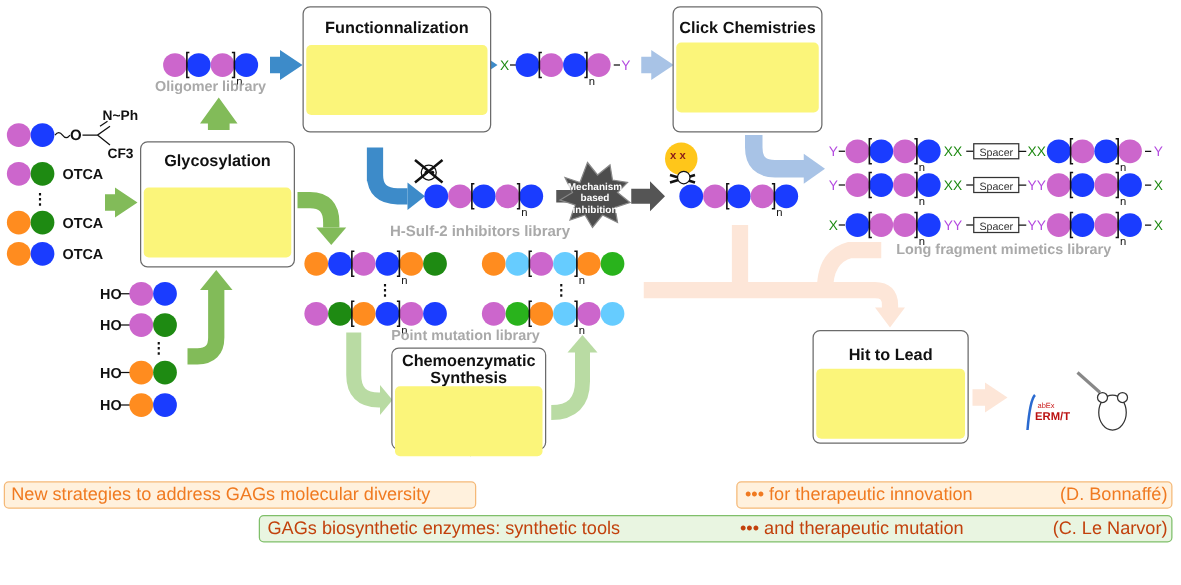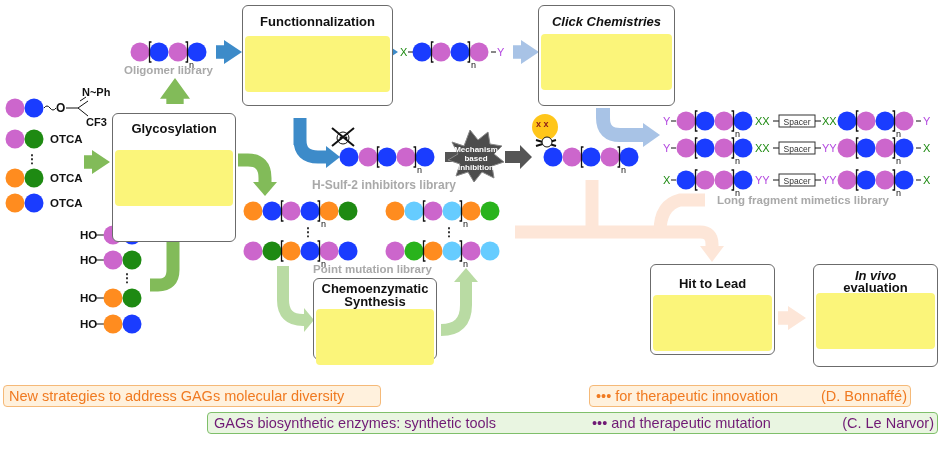--- a/index.html
+++ b/index.html
@@ -5,21 +5,21 @@
   html,body{margin:0;padding:0;background:#fff;}
   body{width:945px;height:468px;position:relative;overflow:hidden;font-family:"Liberation Sans",sans-serif;}
   #stage{position:absolute;left:0;top:0;width:945px;height:468px;}
   .box{position:absolute;background:#fff;border:1.5px solid #6b6b6b;border-radius:6px;box-sizing:border-box;}
   .box .title{position:absolute;left:0;right:0;text-align:center;font-weight:bold;font-size:13px;color:#111;line-height:14px;}
   .box .yel{position:absolute;left:2px;right:2px;background:#fbf57a;border-radius:4px;}
   .caption{position:absolute;font-weight:bold;color:#a9a9a9;font-size:11.5px;white-space:nowrap;}
   .band{position:absolute;height:22px;border-radius:4px;box-sizing:border-box;font-size:14.5px;line-height:20px;white-space:nowrap;}
   .band span{position:absolute;top:0;}
   .band.orange{background:#fff1dd;border:1px solid #f5b978;color:#f07a21;}
-  .band.green{background:#e9f5e1;border:1px solid #7fbf6a;color:#701a75;}
+  .band.green{background:#e9f5e1;border:1px solid #7fbf6a;color:#c2410c;}
   .band.blue{background:#e6eef9;border:1px solid #9bb8e2;color:#3d6fbd;}
 </style>
 </head>
 <body>
 
 <div id="stage">
   <svg id="svg" width="945" height="468" style="position:absolute;left:0;top:0">
       <path d="M515 232 L700 232 Q712 232 712 244 L712 248" stroke="#fde6d8" stroke-width="13" fill="none"></path>
       <path d="M660 232 Q660 205 680 200 L705 200" stroke="#fde6d8" stroke-width="13" fill="none"></path>
       <path d="M592 180 L592 232" stroke="#fde6d8" stroke-width="13" fill="none"></path>
@@ -295,58 +295,53 @@
       <text x="737" y="328" font-family="Liberation Sans, sans-serif" font-size="8" fill="#fff" font-weight="bold">Lead</text>
       <path d="M822 344 Q824 320 828 316" stroke="#2a6ad0" stroke-width="2" fill="none"></path>
       <text x="830" y="326" font-family="Liberation Sans, sans-serif" font-size="6" fill="#c22">abEx</text>
       <text x="828" y="336" font-family="Liberation Sans, sans-serif" font-size="9" fill="#b11" font-weight="bold">ERM/T</text>
       <path d="M862 298 L880 314" stroke="#888" stroke-width="2.5"></path>
       <ellipse cx="890" cy="330" rx="11" ry="14" fill="#fff" stroke="#333"></ellipse>
       <circle cx="882" cy="318" r="4" fill="#fff" stroke="#333"></circle>
       <circle cx="898" cy="318" r="4" fill="#fff" stroke="#333"></circle>
     </svg>
 
-  <div class="box" style="left:112px;top:113px;width:124px;height:129px;">
+  <div class="box" style="left:112px;top:113px;width:124px;height:101px;">
     <div class="title" style="top:8px;">Glycosylation</div>
     <div class="yel" style="top:36px;height:56px;"></div>
   </div>
   <div class="box" style="left:242px;top:5px;width:151px;height:101px;">
     <div class="title" style="top:9px;">Functionnalization</div>
     <div class="yel" style="top:30px;height:56px;"></div>
   </div>
-  <div class="box" style="left:538px;top:5px;width:137px;height:101px;font-style:italic;">
+  <div class="box" style="left:538px;top:5px;width:120px;height:101px;">
     <div class="title" style="top:9px;">Click Chemistries</div>
     <div class="yel" style="top:28px;height:56px;"></div>
   </div>
   <div class="box" style="left:313px;top:278px;width:124px;height:82px;">
     <div class="title" style="top:3px;">Chemoenzymatic</div>
     <div class="title" style="top:16px;">Synthesis</div>
     <div class="yel" style="top:30px;height:56px;"></div>
   </div>
   <div class="box" style="left:650px;top:264px;width:125px;height:91px;">
     <div class="title" style="top:12px;">Hit to Lead</div>
     <div class="yel" style="top:30px;height:56px;"></div>
   </div>
-  <div class="box" style="left:813px;top:264px;width:125px;height:103px;">
-    <div class="title" style="top:4px;font-style:italic;">In vivo</div>
-    <div class="title" style="top:16px;">evaluation</div>
-    <div class="yel" style="top:28px;height:56px;"></div>
-  </div>
 
   <div class="caption" style="left:124px;top:64px;">Oligomer library</div>
   <div class="caption" style="left:312px;top:178px;font-size:12px;">H-Sulf-2 inhibitors library</div>
   <div class="caption" style="left:313px;top:263px;">Point mutation library</div>
   <div class="caption" style="left:717px;top:194px;">Long fragment mimetics library</div>
 
   <div class="band orange" style="left:3px;top:385px;width:935px;background:transparent;border:none;">
   </div>
   <div class="band orange" style="left:3px;top:385px;width:378px;">
     <span style="left:5px;">New strategies to address GAGs molecular diversity</span>
   </div>
-  <div class="band orange" style="left:589px;top:385px;width:322px;">
+  <div class="band orange" style="left:589px;top:385px;width:349px;">
     <span style="left:6px;">••• for therapeutic innovation</span>
     <span style="right:3px;margin-left:32px;">(D. Bonnaffé)</span>
   </div>
   <div class="band green" style="left:207px;top:412px;width:731px;">
     <span style="left:6px;">GAGs biosynthetic enzymes: synthetic tools</span>
     <span style="left:384px;">••• and therapeutic mutation</span>
     <span style="right:3px;">(C. Le Narvor)</span>
   </div>
 </div>
 

